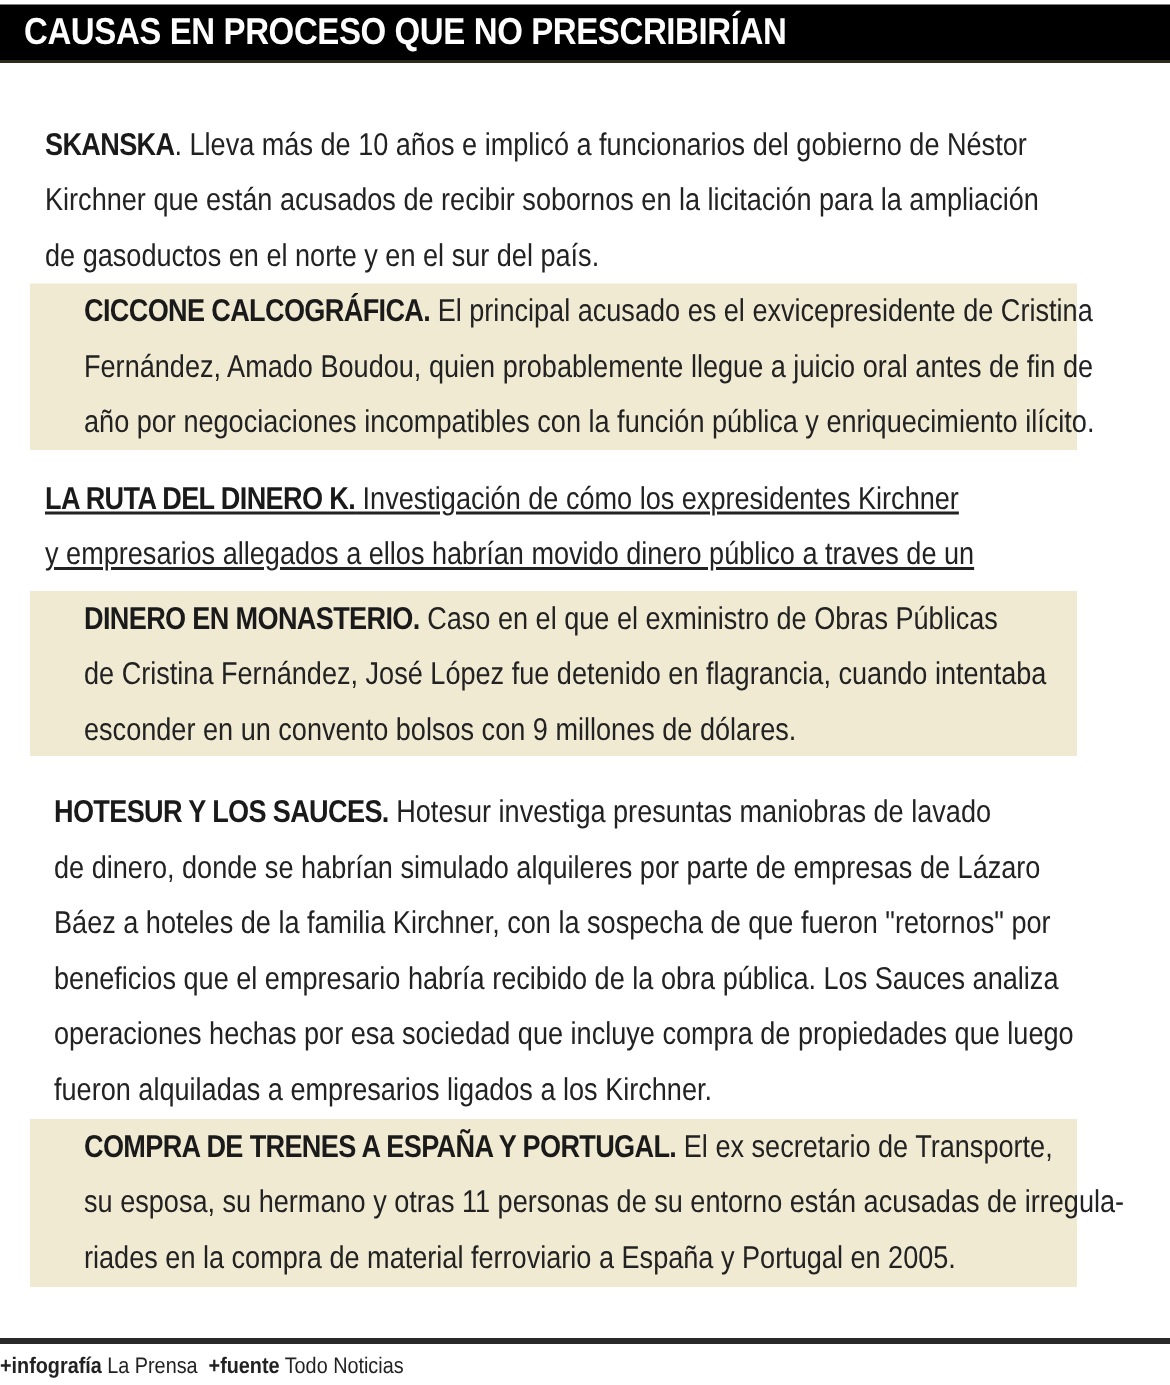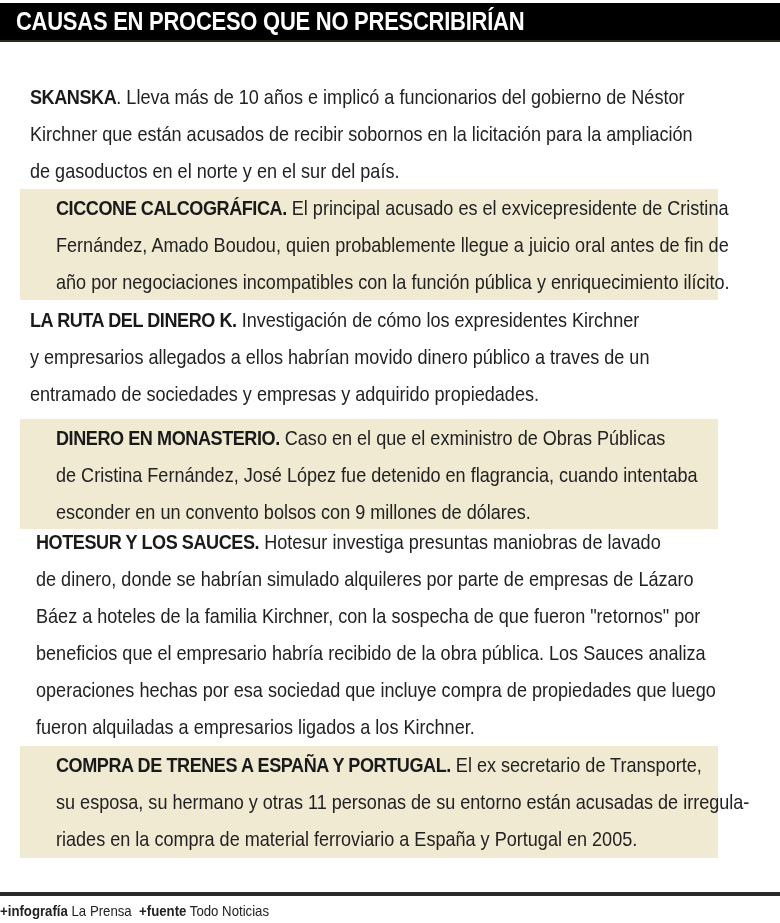--- a/index.html
+++ b/index.html
@@ -32,27 +32,27 @@
   <div class="line">Kirchner que están acusados de recibir sobornos en la licitación para la ampliación</div>
   <div class="line">de gasoductos en el norte y en el sur del país.</div>
 </div>
 
 <div class="entry shaded" style="top:189px;height:111px;">
   <div class="line"><span class="lead">CICCONE CALCOGRÁFICA.</span><span> El principal acusado es el exvicepresidente de Cristina</span></div>
   <div class="line">Fernández, Amado Boudou, quien probablemente llegue a juicio oral antes de fin de</div>
   <div class="line">año por negociaciones incompatibles con la función pública y enriquecimiento ilícito.</div>
 </div>
 
-<div class="entry" style="top:301px;height:110px;">
+<div class="entry" style="top:314px;height:110px;text-decoration:underline;">
   <div class="line"><span class="lead">LA RUTA DEL DINERO K.</span><span> Investigación de cómo los expresidentes Kirchner</span></div>
   <div class="line">y empresarios allegados a ellos habrían movido dinero público a traves de un</div>
   <div class="line">entramado de sociedades y empresas y adquirido propiedades.</div>
 </div>
 
-<div class="entry shaded" style="top:419px;height:110px;">
+<div class="entry shaded" style="top:394px;height:110px;">
   <div class="line"><span class="lead">DINERO EN MONASTERIO.</span><span> Caso en el que el exministro de Obras Públicas</span></div>
   <div class="line">de Cristina Fernández, José López fue detenido en flagrancia, cuando intentaba</div>
   <div class="line">esconder en un convento bolsos con 9 millones de dólares.</div>
 </div>
 
 <div class="entry" style="top:523px;height:223px;padding-left:16px;">
   <div class="line"><span class="lead">HOTESUR Y LOS SAUCES.</span><span> Hotesur investiga presuntas maniobras de lavado</span></div>
   <div class="line">de dinero, donde se habrían simulado alquileres por parte de empresas de Lázaro</div>
   <div class="line">Báez a hoteles de la familia Kirchner, con la sospecha de que fueron "retornos" por</div>
   <div class="line">beneficios que el empresario habría recibido de la obra pública. Los Sauces analiza</div>

